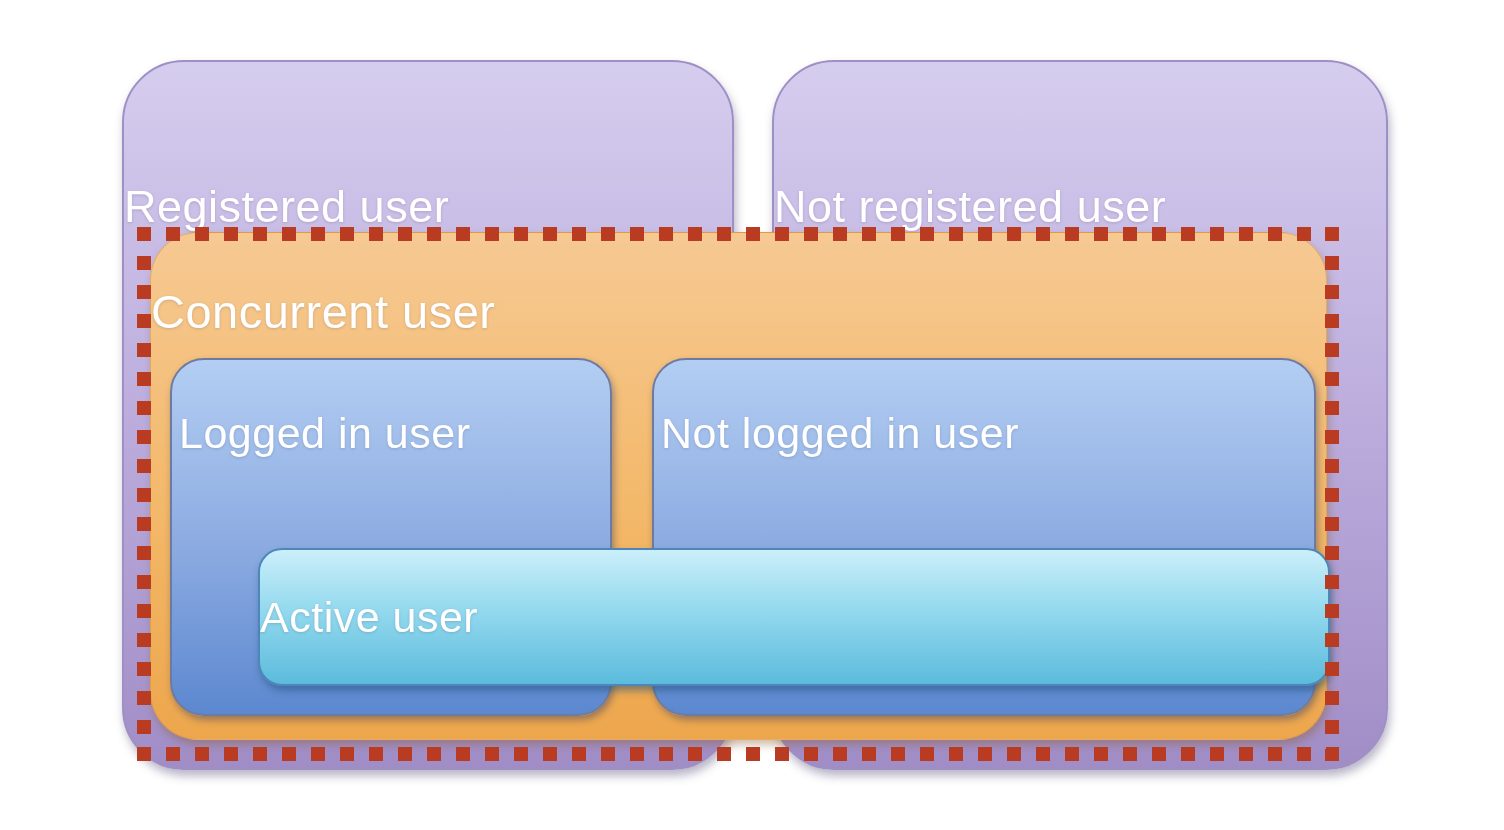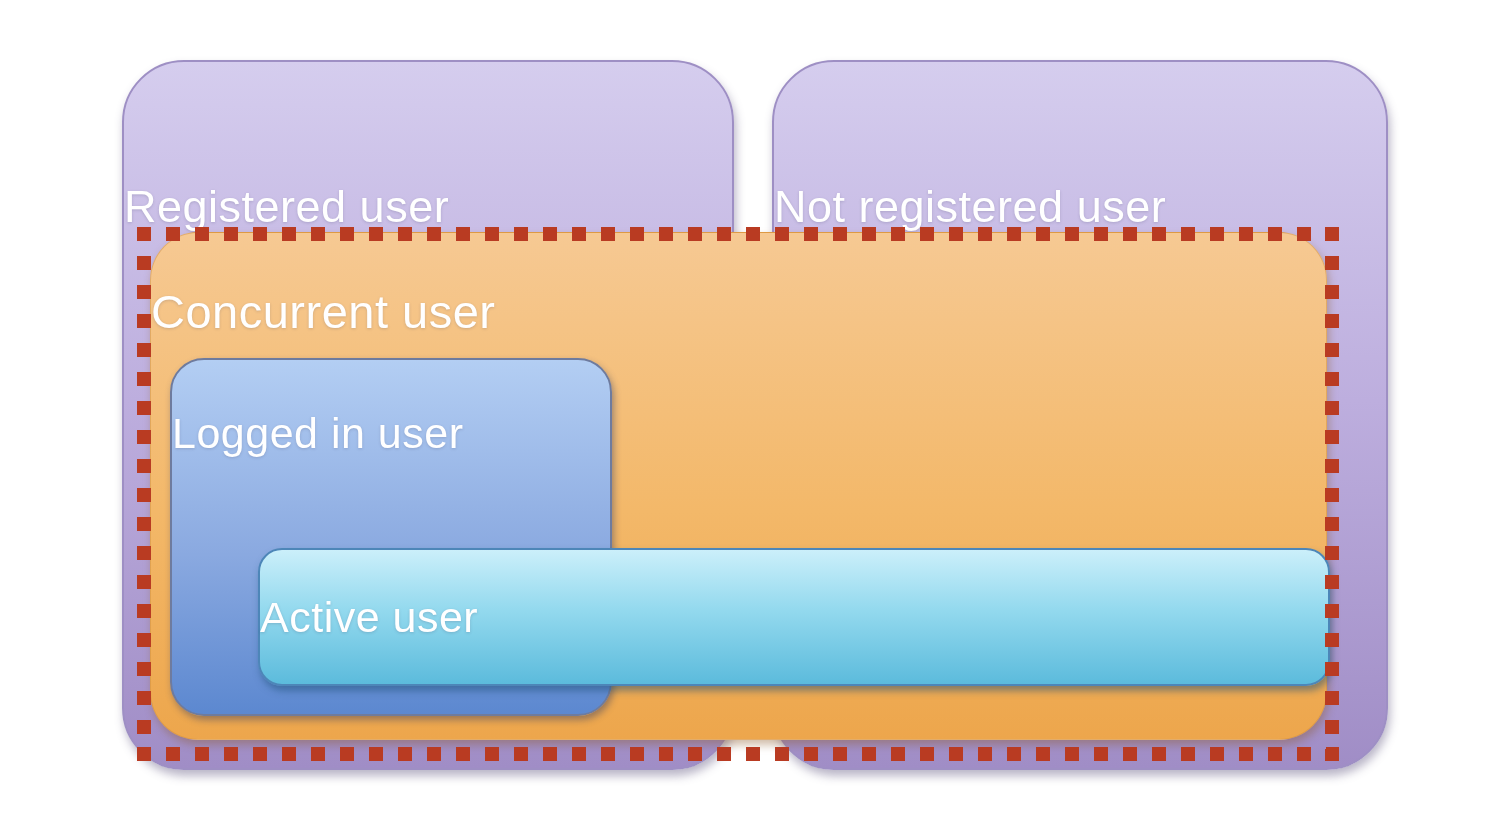--- a/index.html
+++ b/index.html
@@ -46,21 +46,21 @@
   .blue{
     top:358px;height:358px;
     border-radius:34px;
     background:linear-gradient(180deg, var(--blue-top,#b3cef3) 0%, #8aa9e0 55%, var(--blue-bottom,#5c88d0) 100%);
     border:2px solid var(--blue-border,#6e7b9e);
     box-shadow:2px 4px 7px rgba(50,60,100,0.45);
     z-index:3;
   }
   .blue-left{left:170px;width:442px;}
   .blue-right{left:652px;width:664px;}
-  .blue .label{position:absolute;top:52px;font-size:43px;}
+  .blue .label{position:absolute;top:52px;font-size:43px;margin-left:7px;}
   
   .cyan{
     left:214px;top:548px;width:1072px;height:138px;
     border-radius:24px;
     background:linear-gradient(180deg, var(--cyan-top,#cbeffa) 0%, #93d9ee 45%, var(--cyan-bottom,#5cbbdc) 100%);
     border:2px solid var(--cyan-border,#4d86b8);
     box-shadow:2px 5px 7px rgba(30,80,120,0.5);
     z-index:4;
     display:flex;align-items:center;justify-content:center;margin-left:44px;
   }
@@ -98,20 +98,23 @@
   </div>
 
   <div class="box orange">
     <div class="label">Concurrent user</div>
   </div>
 
   <div class="box blue blue-left">
     <div class="label">Logged in user</div>
   </div>
 
+  <div class="box blue blue-right">
+    <div class="label">Not logged in user</div>
+  </div>
 
   <div class="box cyan">
     <div class="label">Active user</div>
   </div>
 
   <div class="dashed-outline">
     <div class="edge edge-top"></div>
     <div class="edge edge-bottom"></div>
     <div class="edge edge-left"></div>
     <div class="edge edge-right"></div>

